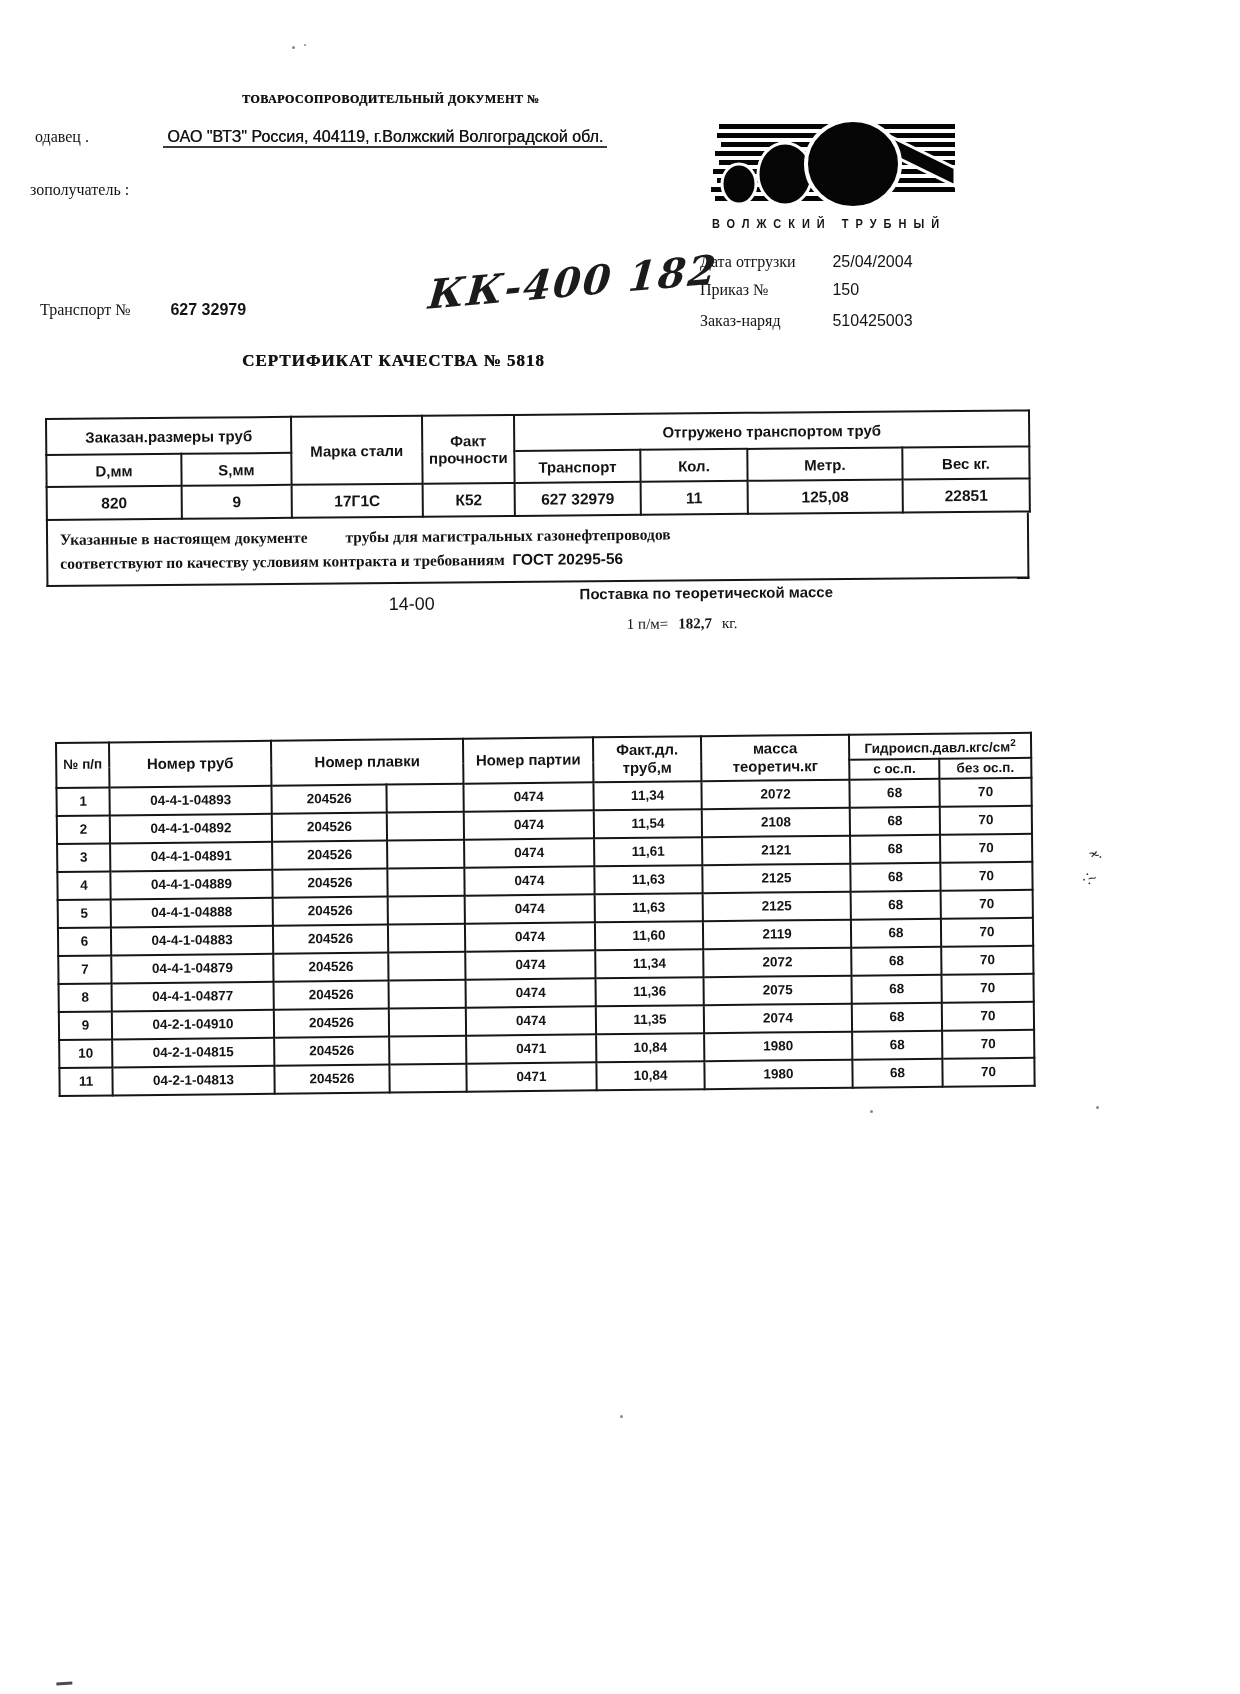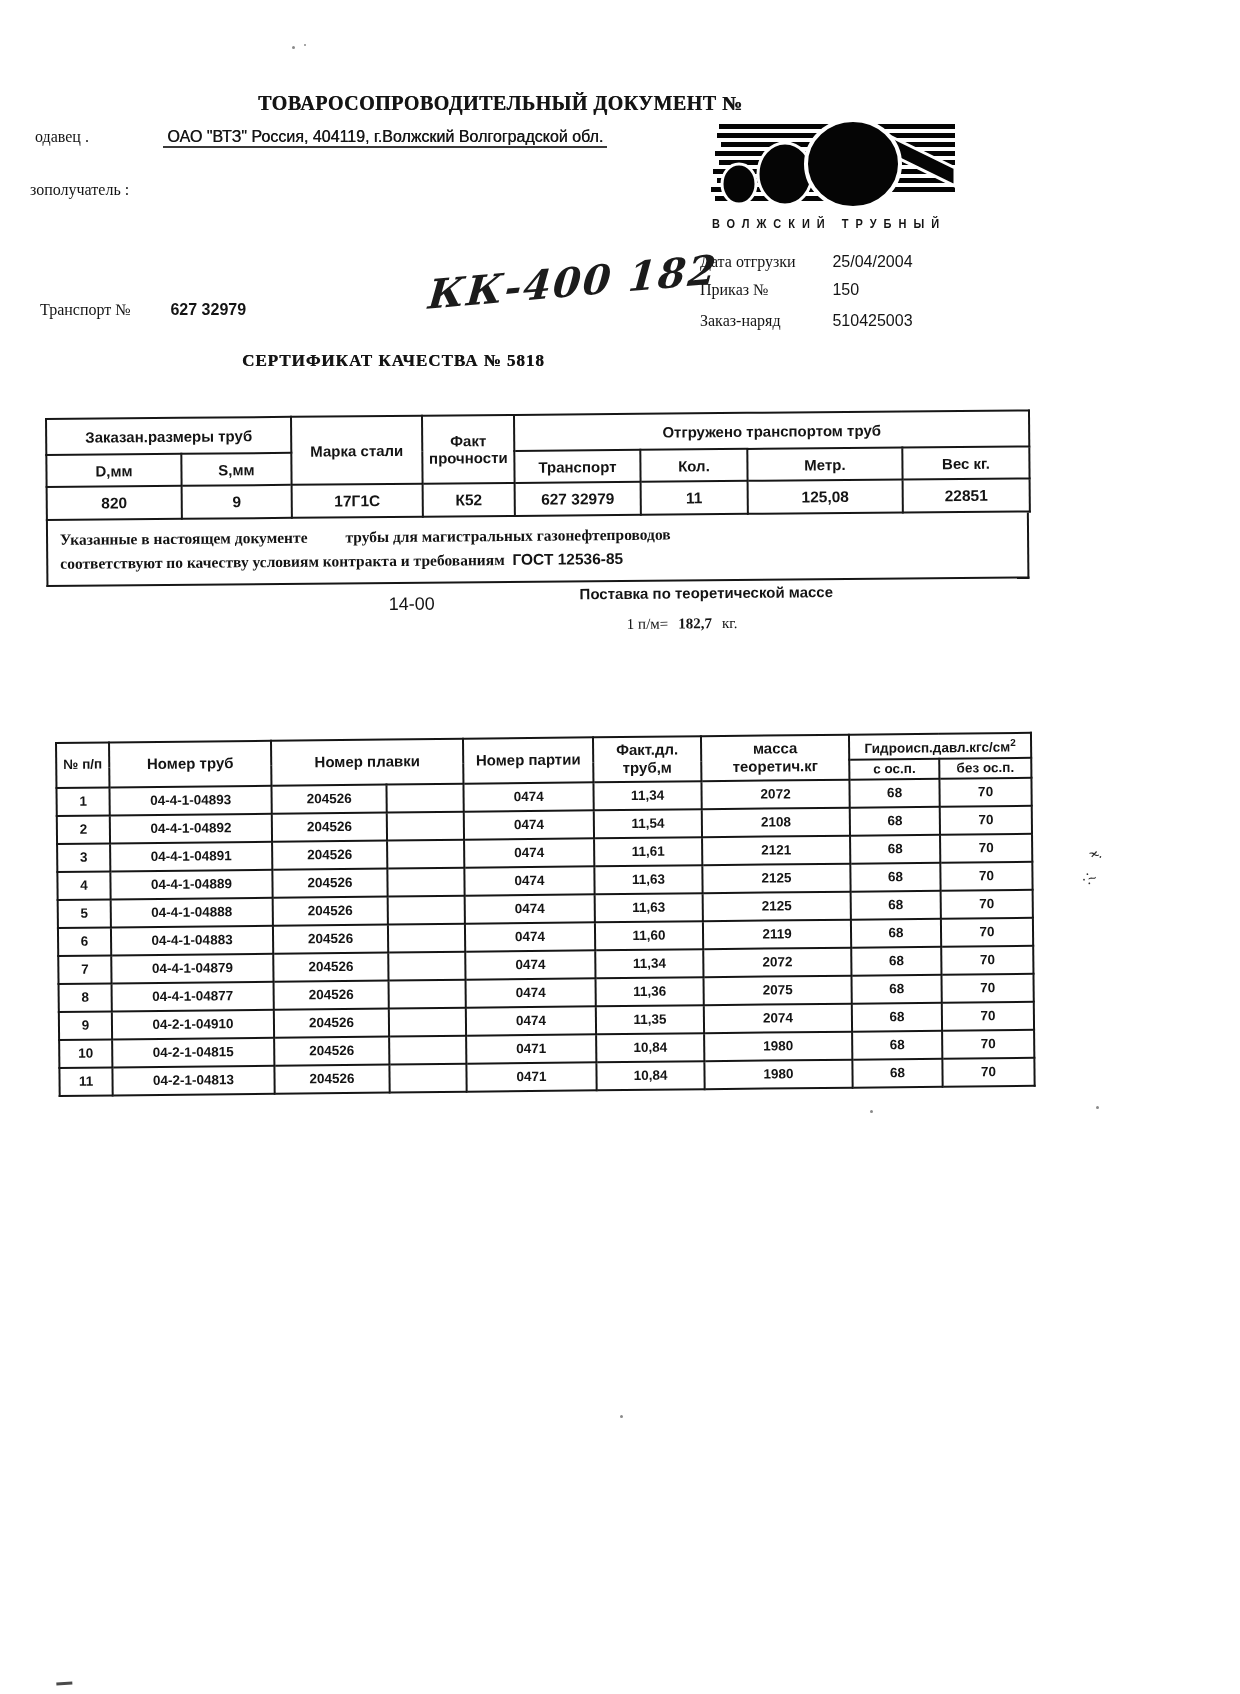--- a/index.html
+++ b/index.html
@@ -11,21 +11,21 @@
     font-family:"Liberation Sans",sans-serif;
     color:#141414;
   }
   .abs{position:absolute;}
   .serif{font-family:"Liberation Serif",serif;}
   .sans{font-family:"Liberation Sans",sans-serif;}
   .b{font-weight:bold;}
   .ink{text-shadow:0.4px 0.2px 0 rgba(10,10,10,.85);}
 
   
-  .doc-title{left:258px;top:92px;font-size:20px;letter-spacing:.5px;}
+  .doc-title{left:242px;top:92px;font-size:12px;letter-spacing:.5px;}
   .party-row{font-size:16px;}
   .seller-row{left:35px;top:128px;}
   .seller-value{margin-left:70px;font-size:16px;border-bottom:2px solid #3a3a3a;padding:0 4px 1px 4px;}
   .consignee-row{left:30px;top:168px;margin-top:13px;}
 
   
   .logo{left:703px;top:120px;width:252px;}
   .logo-caption{margin-top:3px;font-size:11px;letter-spacing:7px;white-space:nowrap;text-align:center;font-weight:bold;transform:scaleY(1.15);}
 
   
@@ -193,21 +193,21 @@
         <td>22851</td>
       </tr>
     </tbody>
       </table>
 
     <div class="statement">
       <div>
         <span>Указанные в настоящем документе</span><span class="gap"></span><span>трубы для магистральных газонефтепроводов</span>
       </div>
       <div>
-        <span>соответствуют по качеству условиям контракта и требованиям</span>&nbsp;&nbsp;<span class="sans">ГОСТ 12536-85</span>
+        <span>соответствуют по качеству условиям контракта и требованиям</span>&nbsp;&nbsp;<span class="sans">ГОСТ 20295-56</span>
       </div>
     </div>
 
     <div class="delivery">
       <span class="delivery-time">14-00</span>
       <span class="delivery-note">Поставка по теоретической массе</span>
       <span class="per-meter">
         <span>1 п/м=</span><span class="b">182,7</span><span>кг.</span>
       </span>
     </div>

